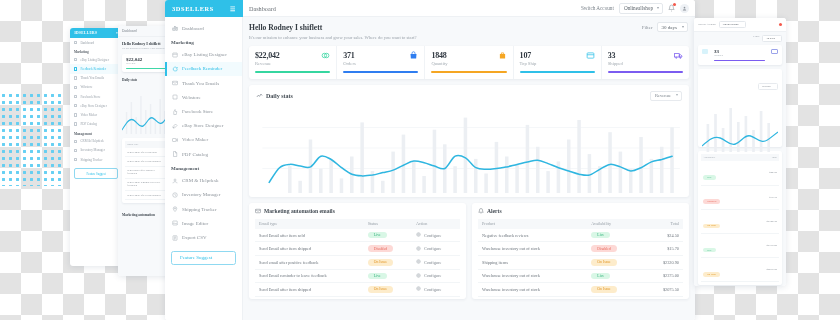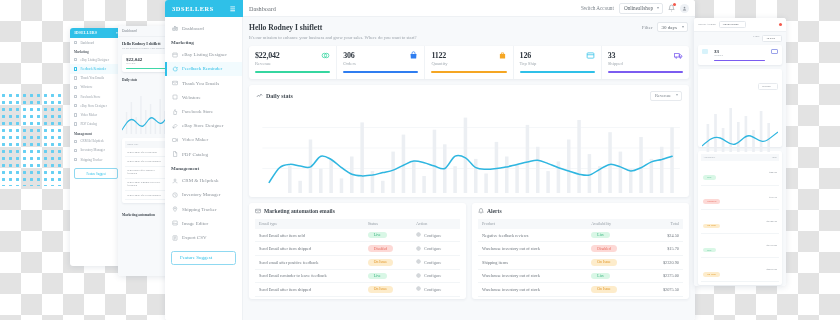--- a/index.html
+++ b/index.html
@@ -446,51 +446,51 @@
                   <circle cx="9" cy="12" r="6"></circle>
                   <circle cx="15" cy="12" r="6"></circle>
                 </svg>
             </span>
           </div>
           <div class="bar" style="background:#35d6a0"></div>
         </div>
         <div class="stat">
           <div class="row">
             <div>
-              <div class="val">306</div>
+              <div class="val">371</div>
               <div class="lab">Orders</div>
             </div>
             <span class="sico">
               <svg viewBox="0 0 24 24" fill="#2f7df0">
                   <path d="M4 8h16l-1 12H5z"></path>
                   <path d="M8 8V6a4 4 0 018 0v2" fill="none" stroke="#2f7df0" stroke-width="2"></path>
                 </svg>
             </span>
           </div>
           <div class="bar" style="background:#2f7df0"></div>
         </div>
         <div class="stat">
           <div class="row">
             <div>
-              <div class="val">1122</div>
+              <div class="val">1848</div>
               <div class="lab">Quantity</div>
             </div>
             <span class="sico">
               <svg viewBox="0 0 24 24" fill="#f5a623">
                   <path d="M5 8h14v12H5z"></path>
                   <path d="M9 8V5h6v3" fill="none" stroke="#f5a623" stroke-width="2"></path>
                 </svg>
             </span>
           </div>
           <div class="bar" style="background:#f5a623"></div>
         </div>
         <div class="stat">
           <div class="row">
             <div>
-              <div class="val">126</div>
+              <div class="val">107</div>
               <div class="lab">Top Ship</div>
             </div>
             <span class="sico">
               <svg viewBox="0 0 24 24" fill="none" stroke="#2fc0e8" stroke-width="2">
                   <rect x="3" y="5" width="18" height="14" rx="2"></rect>
                   <path d="M3 10h18"></path>
                 </svg>
             </span>
           </div>
           <div class="bar" style="background:#2fc0e8"></div>

